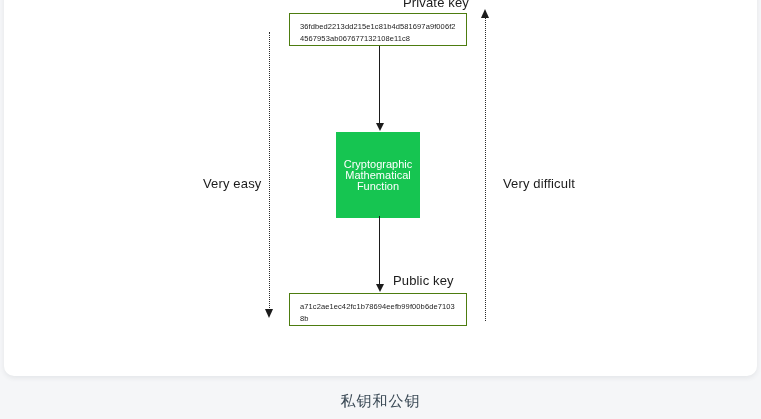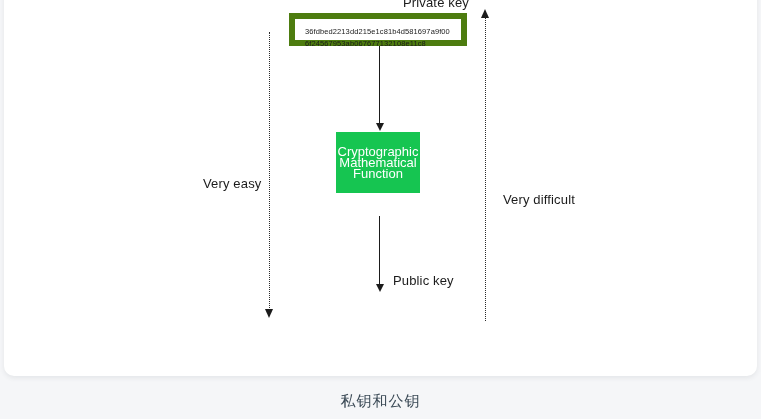--- a/index.html
+++ b/index.html
@@ -33,21 +33,21 @@
     left: 0;
     top: 0;
     width: 761px;
     height: 376px;
   }
 
   
   .key-box {
     position: absolute;
     background: #ffffff;
-    border: 6px solid #4d7c0f;
+    border: 1px solid #4d7c0f;
     color: #1b1b1b;
     font-size: 7.5px;
     line-height: 12px;
     letter-spacing: 0.1px;
     padding: 7px 9px 7px 10px;
     word-break: break-all;
     font-family: "Liberation Sans", sans-serif;
   }
   #private-key-box {
     left: 285px;
@@ -61,24 +61,24 @@
     width: 178px;
     height: 33px;
   }
 
   
   .func-box {
     position: absolute;
     left: 332px;
     top: 146px;
     width: 84px;
-    height: 61px;
+    height: 86px;
     background: #16c551;
     color: #ffffff;
-    font-size: 13px;
+    font-size: 11px;
     line-height: 11px;
     display: flex;
     align-items: center;
     justify-content: center;
     text-align: center;
   }
   .func-box span { display: block; }
 
   
   .arrow-solid {
@@ -132,21 +132,21 @@
   .label {
     position: absolute;
     font-size: 13px;
     color: #1b1b1b;
     white-space: nowrap;
     letter-spacing: 0.15px;
   }
   #label-private-key { left: 399px; top: 9px; }
   #label-public-key  { left: 389px; top: 287px; }
   #label-very-easy   { left: 199px; top: 190px; }
-  #label-very-difficult { left: 499px; top: 190px; margin-top: 16px; }
+  #label-very-difficult { left: 499px; top: 190px; }
 
   
   .caption {
     position: absolute;
     left: 0;
     top: 392px;
     width: 761px;
     text-align: center;
     font-size: 15px;
     color: #3b4a56;
@@ -181,17 +181,18 @@
     <div class="func-box">
       <div>
         <span>Cryptographic</span>
         <span>Mathematical</span>
         <span>Function</span>
       </div>
     </div>
 
     <div class="arrow-solid" id="arrow-func-to-public"></div>
 
+    <div class="key-box" id="public-key-box">a71c2ae1ec42fc1b78694eefb99f00b6de71038b</div>
 
   </div>
 </div>
 
 <div class="caption">私钥和公钥</div>
 
 </body></html>

